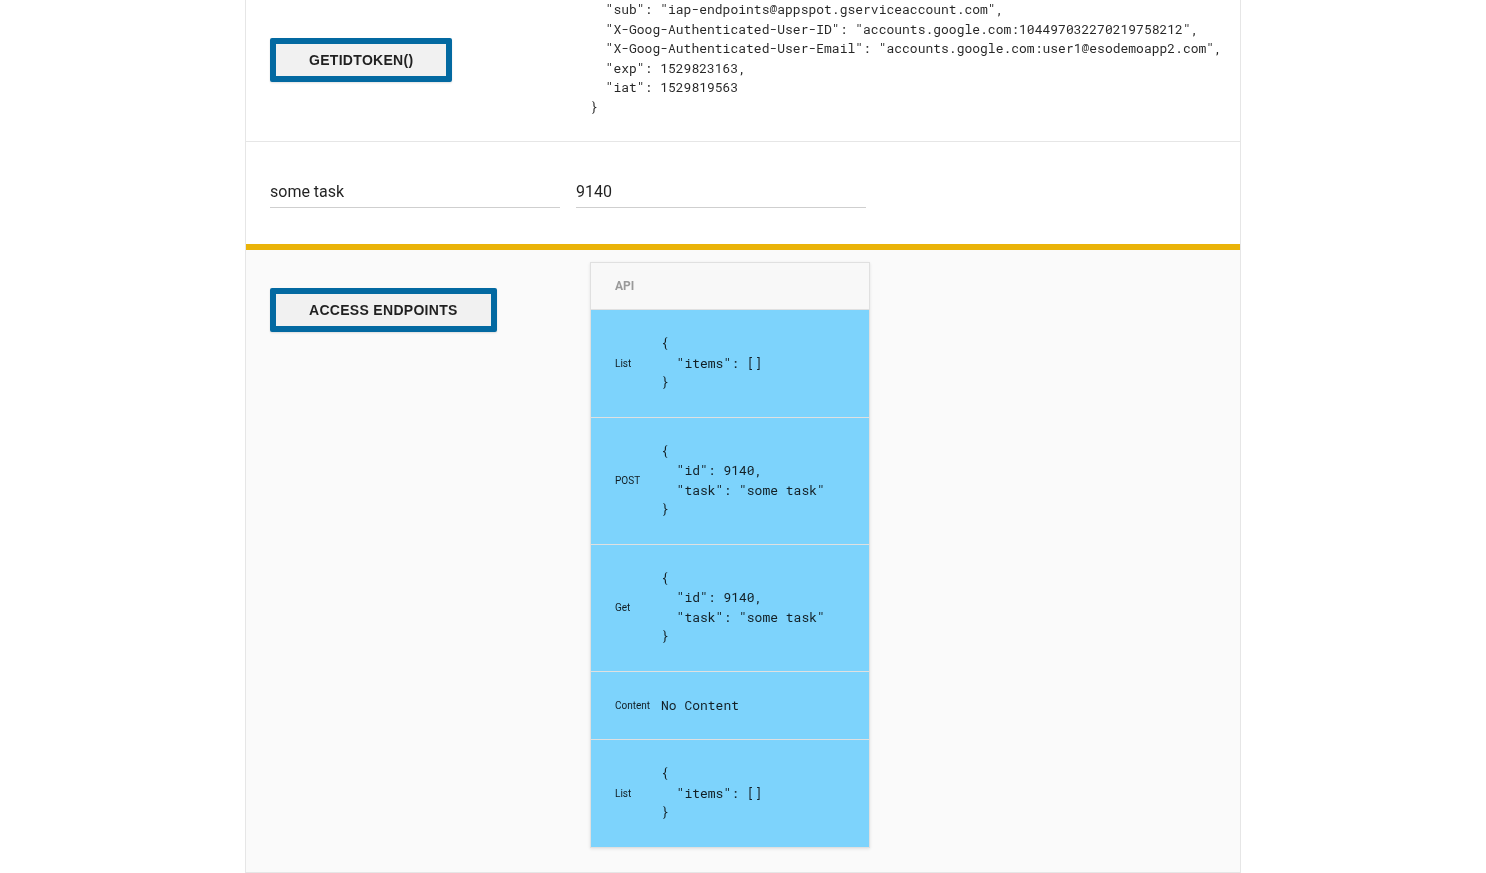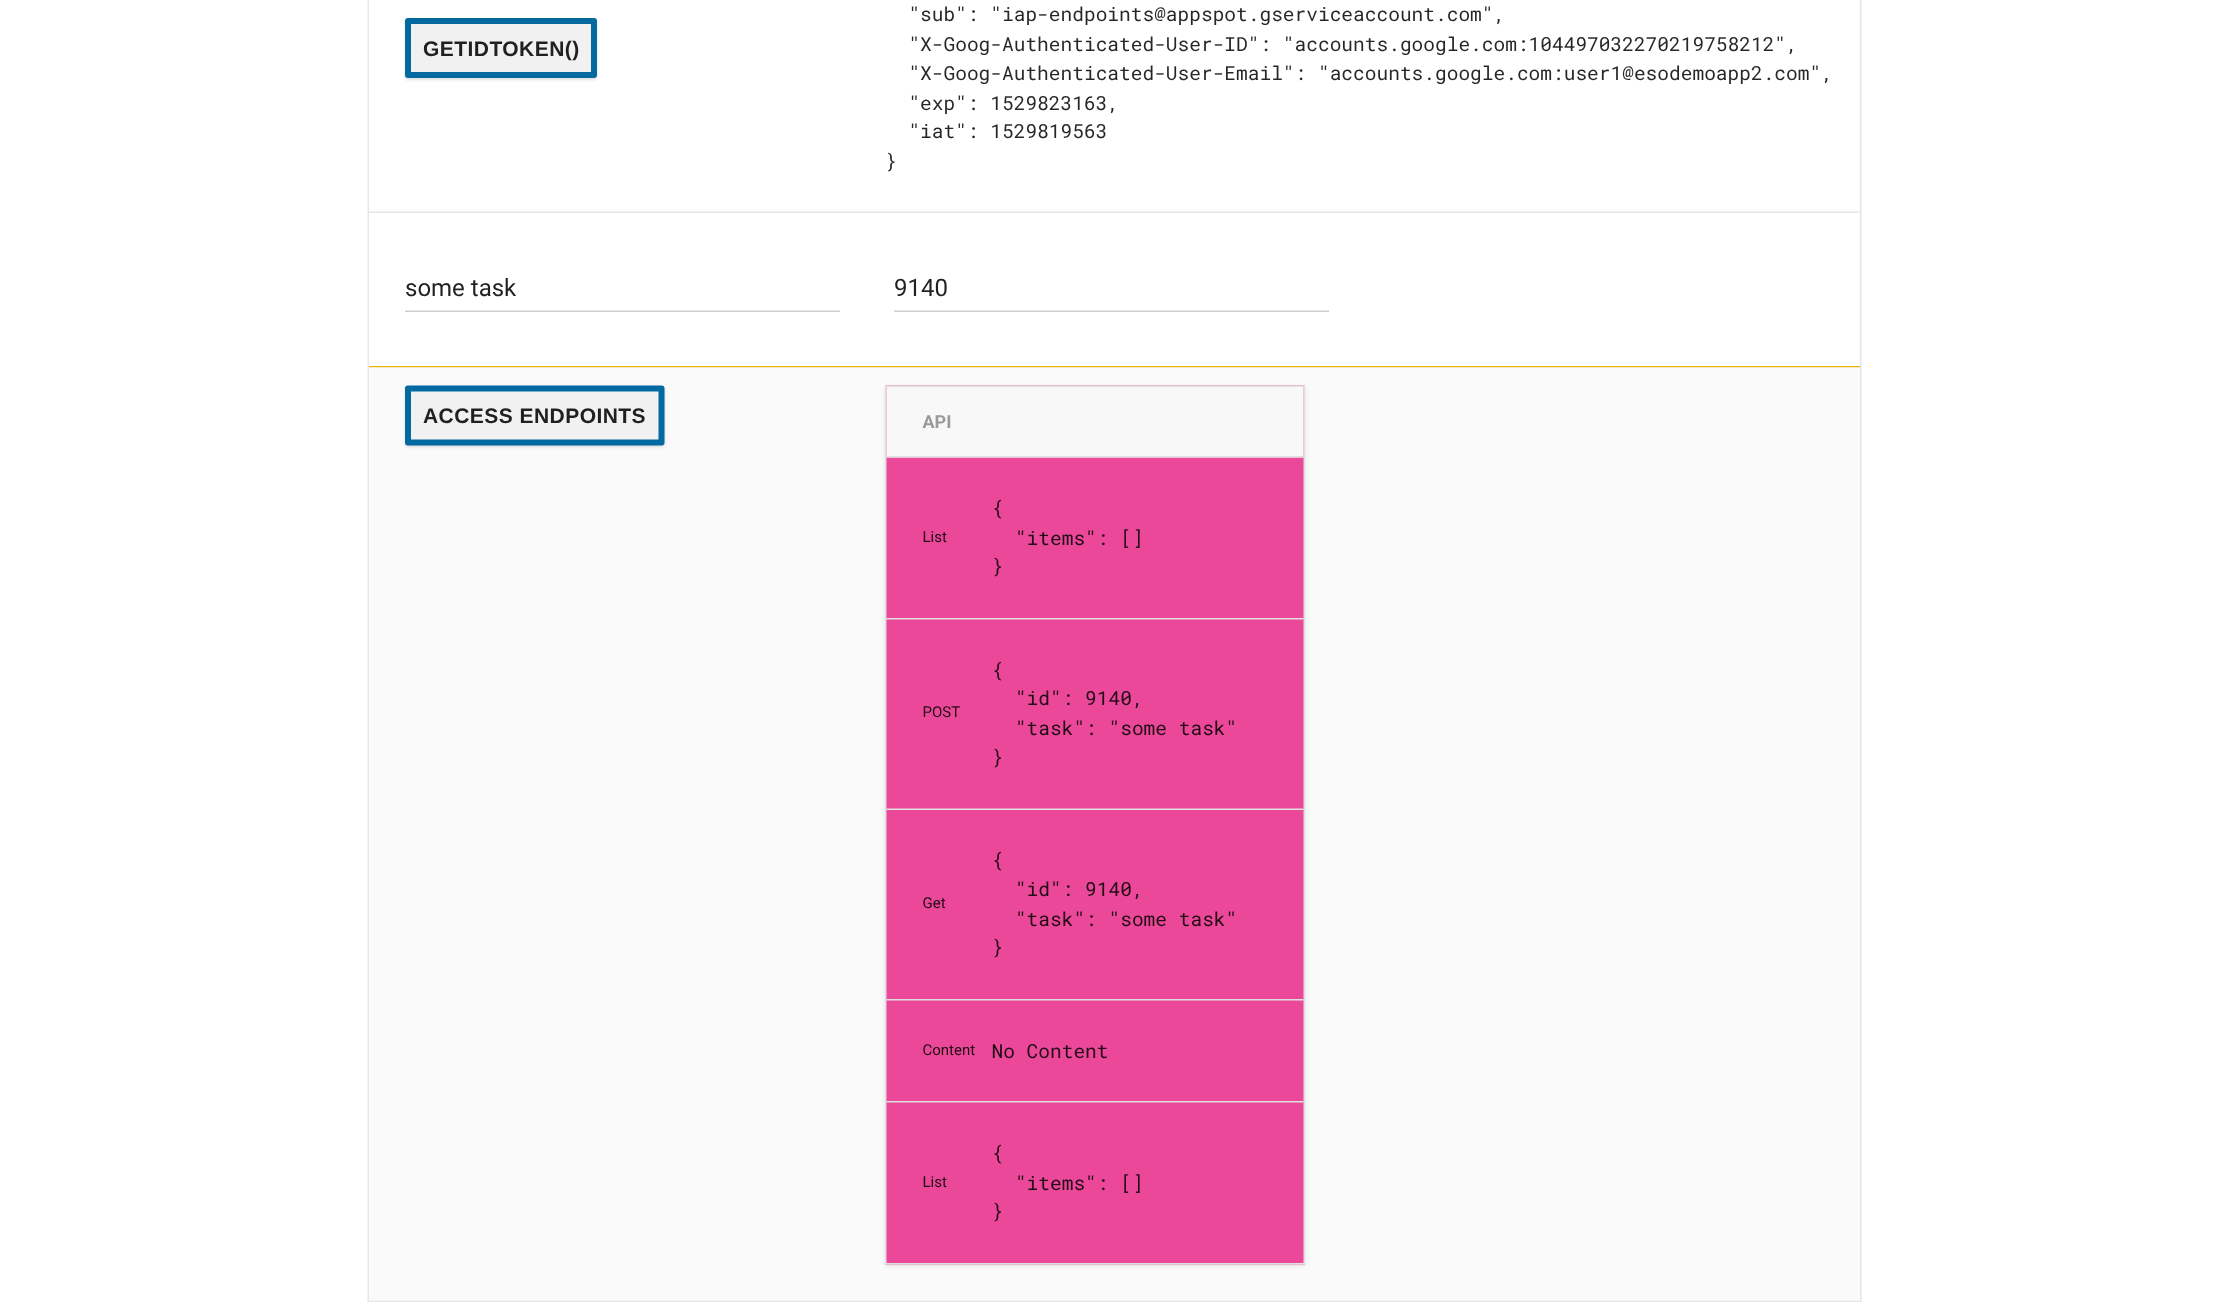--- a/index.html
+++ b/index.html
@@ -17,73 +17,74 @@
     border: 1px solid #e6e6e6;
     border-top: none;
   }
   .section-token {
     display: flex;
     padding: 0 24px 24px 24px;
     border-bottom: 1px solid #e6e6e6;
   }
   .section-inputs {
     display: flex;
-    gap: 36px;
+    gap: 16px;
     padding: 36px 24px 36px 24px;
-    border-bottom: 1px solid #eab308;
+    border-bottom: 6px solid #eab308;
   }
   .section-endpoints {
     display: flex;
     padding: 12px 24px 24px 24px;
     background: #fafafa;
   }
   .left-col {
     width: 320px;
     flex-shrink: 0;
     display: flex;
     align-items: center;
   }
   .left-col.top { align-items: flex-start; padding-top: 12px; }
   .left-col.center { align-items: flex-start; }
   .right-col {
     flex: 1;
   }
   .btn {
     background: #f1f1f1;
-    border: 4px solid #0369a1;
+    border: 6px solid #0369a1;
     border-radius: 2px;
-    padding: 8px 8px;
+    padding: 8px 33px;
     font-size: 14px;
     font-weight: 700;
     letter-spacing: 0.3px;
     color: rgba(0,0,0,0.87);
     cursor: pointer;
     text-transform: uppercase;
     box-shadow: 0 1px 2px rgba(0,0,0,0.12);
+    margin-top: 26px;
   }
   pre.code {
     font-family: "Roboto Mono", Consolas, Monaco, monospace;
     font-size: 13px;
     line-height: 1.5;
     white-space: pre;
     color: rgba(0,0,0,0.85);
   }
   .input-field {
     border: none;
     border-bottom: 1px solid #cfcfcf;
     font-size: 16px;
     padding: 4px 0 6px 0;
     outline: none;
     font-family: inherit;
     width: 290px;
     color: rgba(0,0,0,0.87);
     background: transparent;
   }
   .table-card {
-    background: #ec4899;
+    background: #7dd3fc;
     border: 1px solid #e0e0e0;
     box-shadow: 0 1px 3px rgba(0,0,0,0.1);
     width: 280px;
   }
   .table-head {
     display: flex;
     background: #f8f8f8;
     border-bottom: 1px solid #e0e0e0;
   }
   .th {

